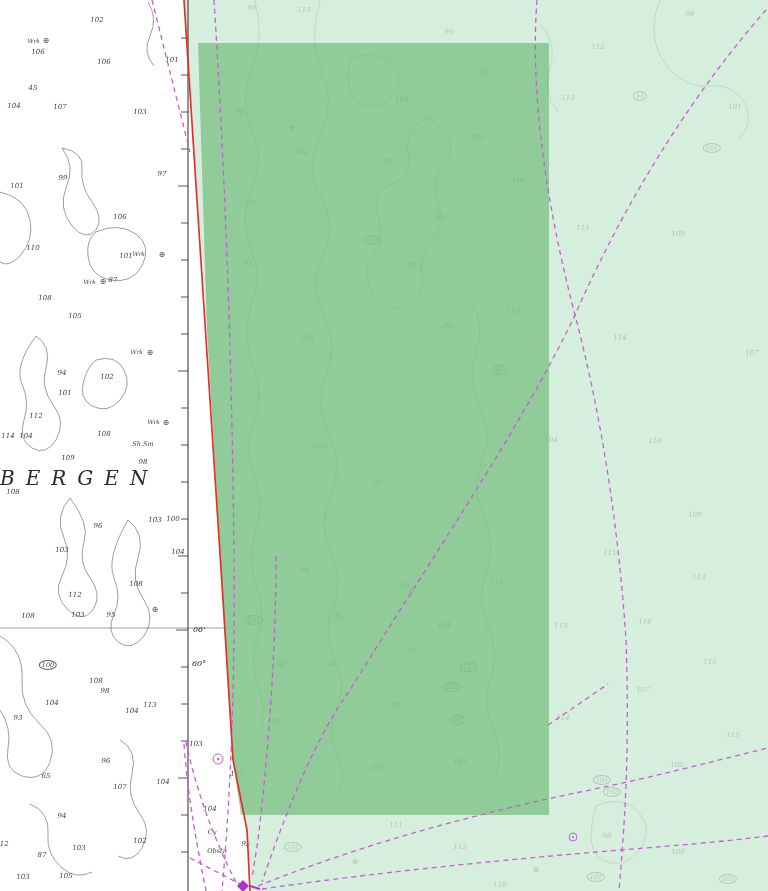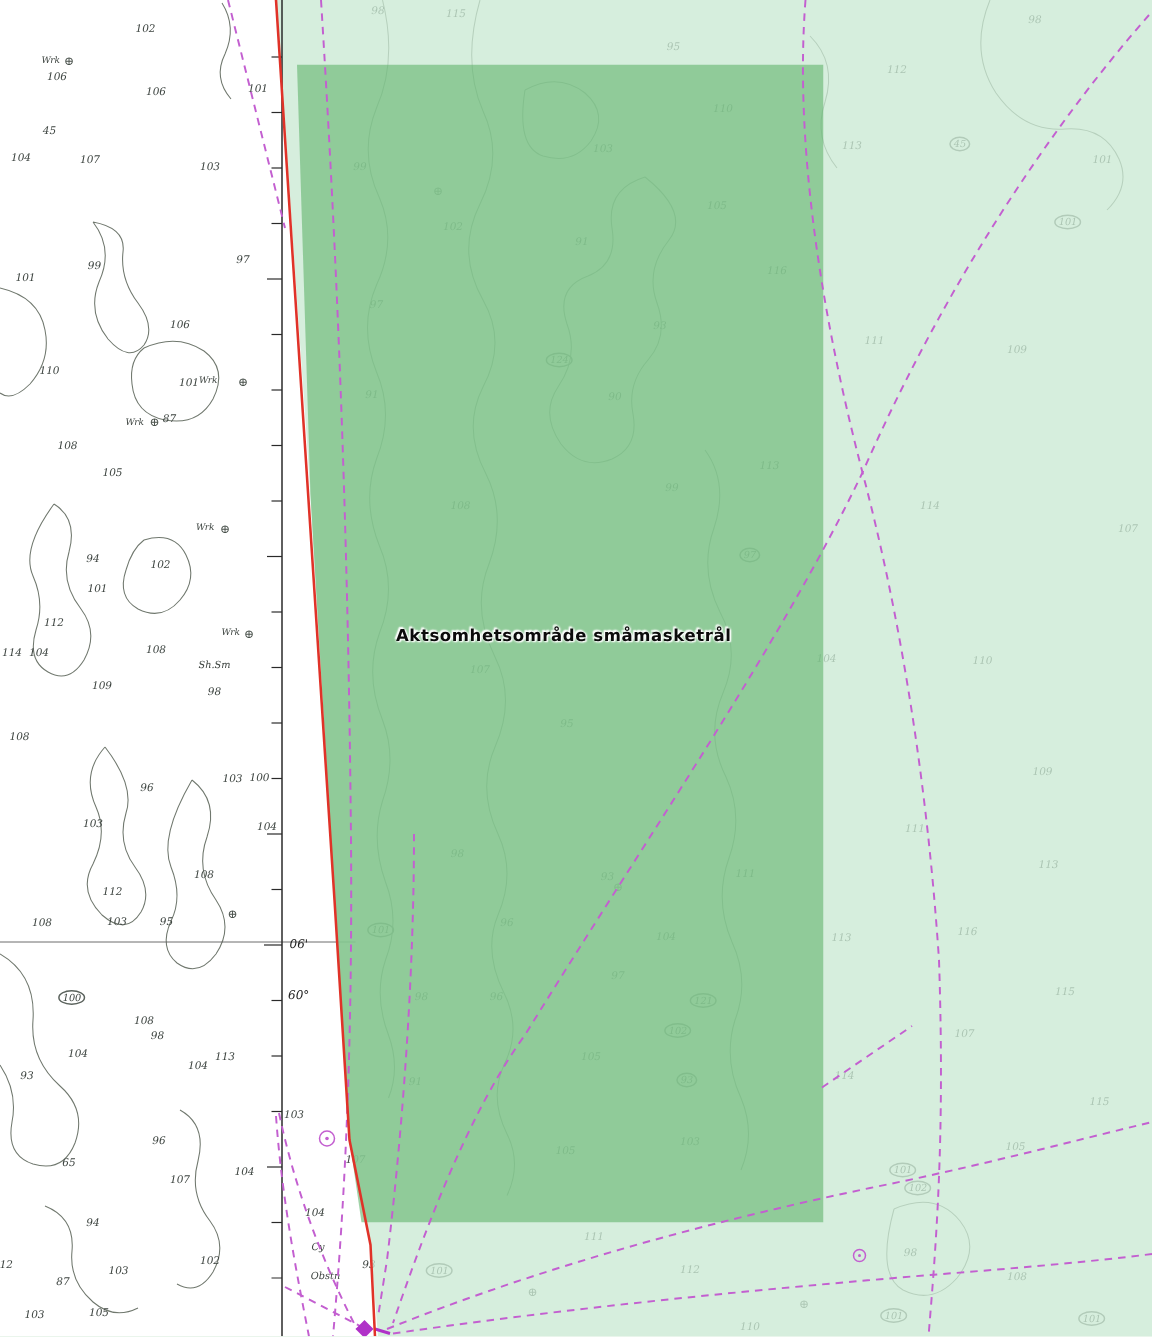--- a/index.html
+++ b/index.html
@@ -277,17 +277,17 @@
       <circle cx="573" cy="837" r="4" fill="none" stroke="#c35fd0" stroke-width="1"></circle>
       <circle cx="573" cy="837" r="1" fill="#c35fd0"></circle>
       <path d="M243,880 l6,6 l-6,6 l-6,-6 z" fill="#b031c8"></path>
       <path d="M250,886 l10,3" stroke="#b031c8" stroke-width="2"></path>
     </g>
 
     <path d="M184,0 L223,600 L233,760 Q241,800 247,830 L250,891" fill="none" stroke="#e03228" stroke-width="1.7"></path>
   </svg>
 
   <div id="labels" class="layer">
-    <div id="area-label">Aktsomhetsområde småmasketrål</div>
+    <div id="place-label">BERGEN</div>
     <div class="latlab" style="left:192px;top:612px;margin-top:48px;">60°</div>
     <div class="latlab" style="left:193px;top:626px;">06'</div>
   </div>
 </div>
 
 </body></html>

